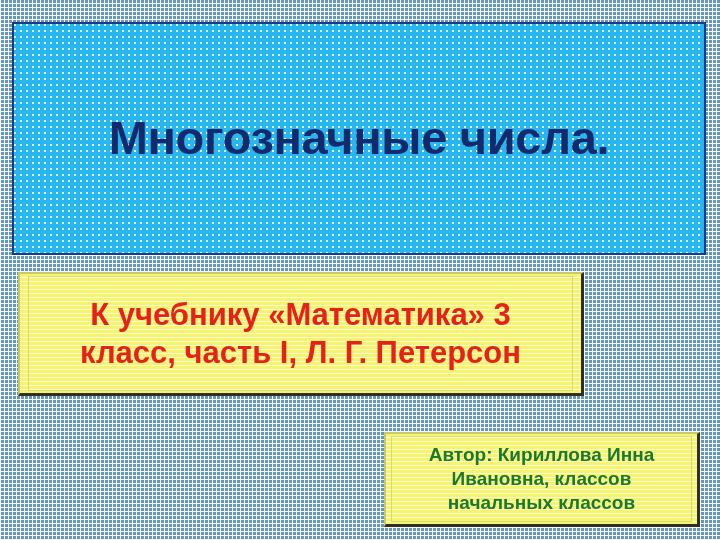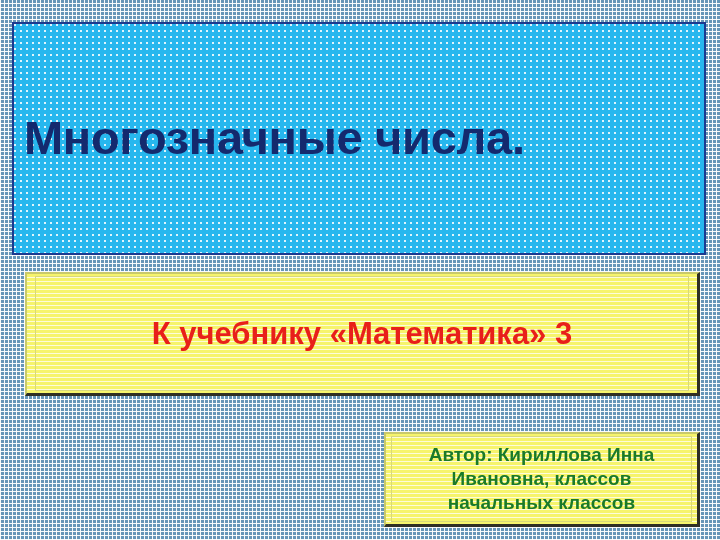--- a/index.html
+++ b/index.html
@@ -44,61 +44,60 @@
     height: 233px;
     box-sizing: border-box;
     border: 2px solid #1b3a8f;
     background-color: #27b7ee;
     background-image:
       radial-gradient(circle at 1px 1px, rgba(255,255,255,0.85) 1px, rgba(255,255,255,0) 1.4px),
       linear-gradient(0deg, #27b7ee 0%, #27b7ee 100%);
     background-size: 6px 6px, 100% 100%;
     display: flex;
     flex-direction: column;
-    align-items: flex-start;
+    align-items: center;
     justify-content: center;
     padding: 4px 10px;
   }
   .title-line {
     color: #142a6e;
     font-weight: bold;
     font-size: 47px;
     line-height: 1.28;
     letter-spacing: -0.3px;
     text-align: center;
     white-space: nowrap;
   }
 
   
   #subtitle-box {
     position: absolute;
     left: 18px;
     top: 272px;
-    width: 675px;
+    width: 566px;
     height: 124px;
     box-sizing: border-box;
     border-top: 2px solid #c9c96b;
     border-left: 2px solid #c9c96b;
     border-right: 3px solid #2f2f24;
     border-bottom: 3px solid #2f2f24;
     background-color: #f7f77e;
     background-image:
       repeating-linear-gradient(0deg,
         rgba(255,255,255,0.75) 0px,
         rgba(255,255,255,0.75) 1px,
         rgba(255,255,255,0.0) 1px,
         rgba(255,255,255,0.0) 4px),
       linear-gradient(0deg, #f6f46c 0%, #f6f46c 100%);
     background-size: 4px 4px, 100% 100%;
     display: flex;
     flex-direction: column;
     align-items: center;
     justify-content: center;
     padding: 2px 8px;
-    margin-left: 7px;
   }
   #subtitle-inner {
     box-sizing: border-box;
     width: 100%;
     height: 100%;
     border: 1px solid #d8d87a;
     display: flex;
     flex-direction: column;
     align-items: center;
     justify-content: center;
@@ -162,20 +161,21 @@
 
 <div id="slide">
 
   <div id="title-box">
     <div class="title-line">Многозначные числа.</div>
   </div>
 
   <div id="subtitle-box">
     <div id="subtitle-inner">
       <div class="subtitle-line">К учебнику «Математика» 3</div>
+      <div class="subtitle-line">класс, часть I, Л. Г. Петерсон</div>
     </div>
   </div>
 
   <div id="author-box">
     <div id="author-inner">
       <div class="author-line">Автор: Кириллова Инна</div>
       <div class="author-line">Ивановна, классов</div>
       <div class="author-line">начальных классов</div>
     </div>
   </div>

